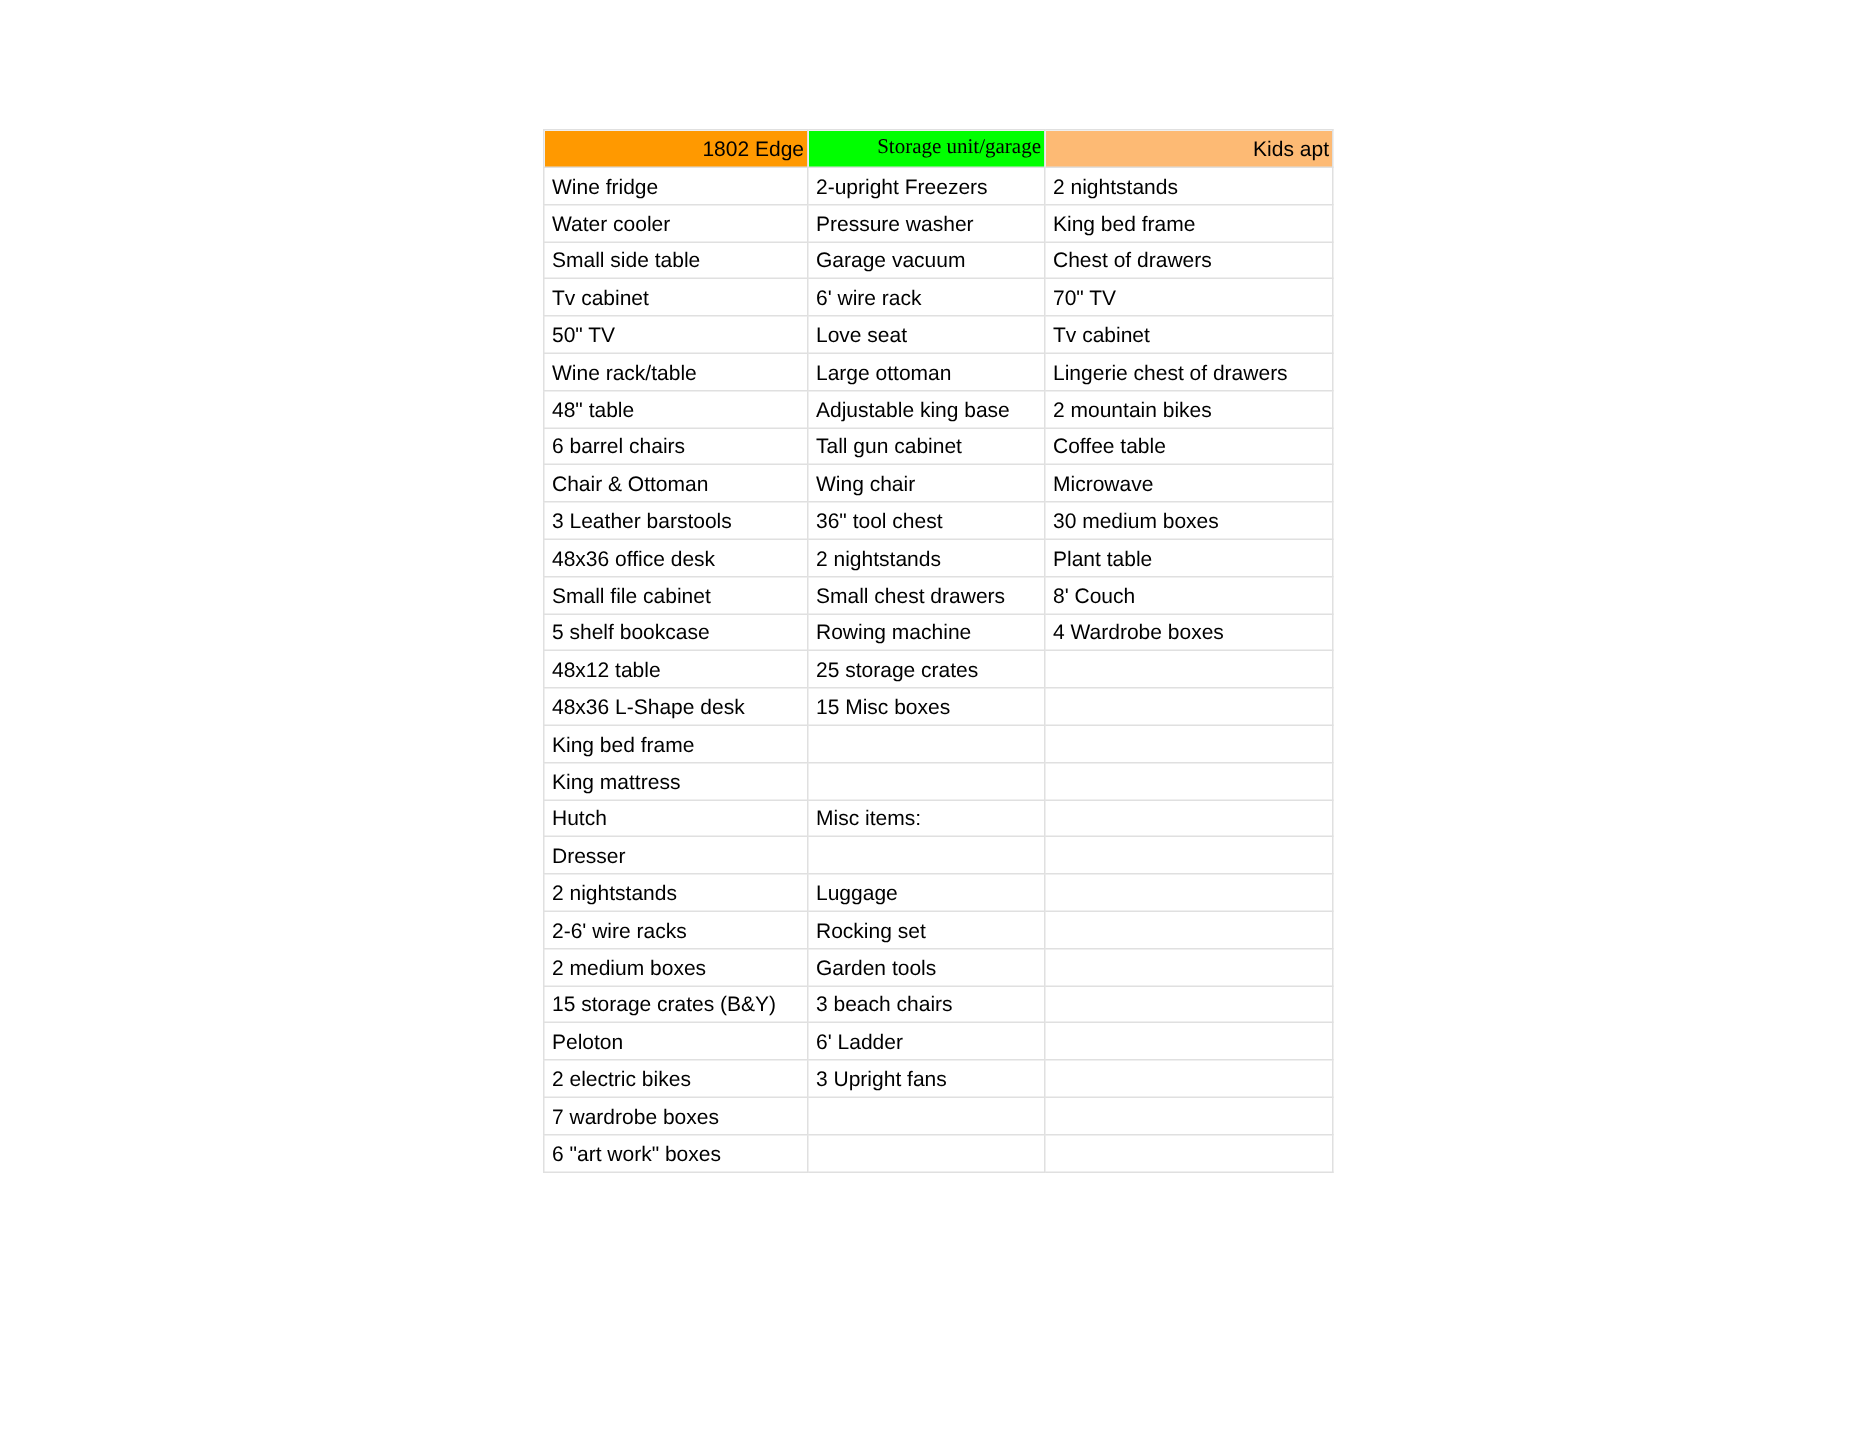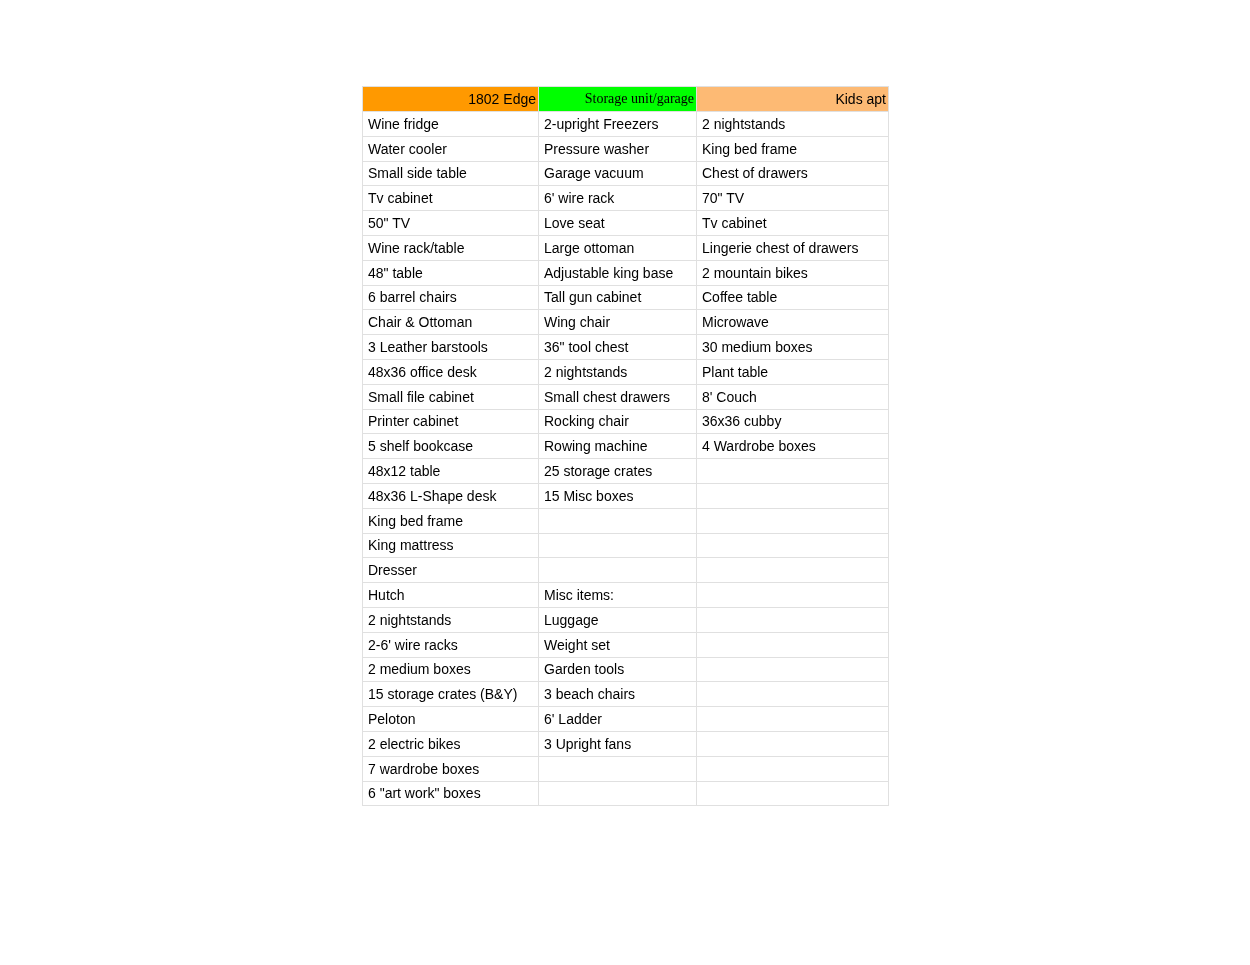--- a/index.html
+++ b/index.html
@@ -116,25 +116,20 @@
           <td>48x36 office desk</td>
           <td>2 nightstands</td>
           <td>Plant table</td>
         </tr>
         <tr>
           <td>Small file cabinet</td>
           <td>Small chest drawers</td>
           <td>8' Couch</td>
         </tr>
         <tr>
-          <td>Printer cabinet</td>
-          <td>Rocking chair</td>
-          <td>36x36 cubby</td>
-        </tr>
-        <tr>
           <td>5 shelf bookcase</td>
           <td>Rowing machine</td>
           <td>4 Wardrobe boxes</td>
         </tr>
         <tr>
           <td>48x12 table</td>
           <td>25 storage crates</td>
           <td></td>
         </tr>
         <tr>
@@ -146,37 +141,37 @@
           <td>King bed frame</td>
           <td></td>
           <td></td>
         </tr>
         <tr>
           <td>King mattress</td>
           <td></td>
           <td></td>
         </tr>
         <tr>
-          <td>Dresser</td>
-          <td></td>
-          <td></td>
-        </tr>
-        <tr>
           <td>Hutch</td>
           <td>Misc items:</td>
           <td></td>
         </tr>
         <tr>
+          <td>Dresser</td>
+          <td></td>
+          <td></td>
+        </tr>
+        <tr>
           <td>2 nightstands</td>
           <td>Luggage</td>
           <td></td>
         </tr>
         <tr>
           <td>2-6' wire racks</td>
-          <td>Weight set</td>
+          <td>Rocking set</td>
           <td></td>
         </tr>
         <tr>
           <td>2 medium boxes</td>
           <td>Garden tools</td>
           <td></td>
         </tr>
         <tr>
           <td>15 storage crates (B&amp;Y)</td>
           <td>3 beach chairs</td>

